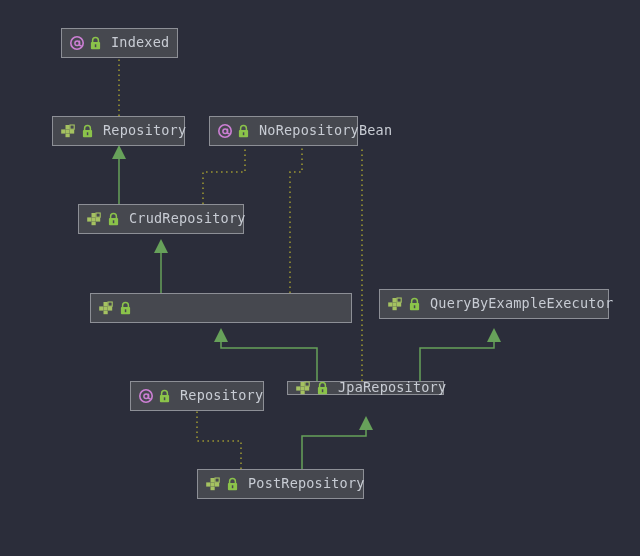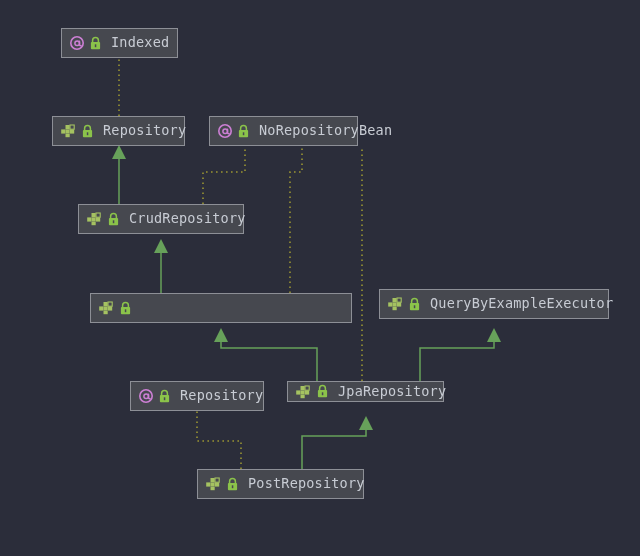--- a/index.html
+++ b/index.html
@@ -214,21 +214,21 @@
           <span class="ico">
             <svg width="13" height="15" viewBox="0 0 13 15">
               <path d="M3.6 6.3 V4.4 a2.9 2.9 0 0 1 5.8 0 V6.3" fill="none" stroke="#8bc34a" stroke-width="1.5"></path>
               <rect x="1.9" y="6.1" width="9.2" height="7.2" rx="1" fill="#8bc34a"></rect>
               <rect x="5.8" y="8.3" width="1.5" height="2.9" fill="#46484f"></rect>
             </svg>
           </span>
         </span>
         <span class="label">Repository</span>
       </div>
-      <div class="node" style="left: 287px; top: 381px; width: 157px; height: 21px;">
+      <div class="node" style="left: 287px; top: 381px; width: 157px; height: 14px;">
         <span class="icons">
           <span class="ico">
             <svg width="17" height="16" viewBox="0 0 17 16">
               <rect x="5.5" y="2" width="4.2" height="4.2" fill="#a5c261"></rect>
               <rect x="1.2" y="6.4" width="4.2" height="4.2" fill="#a5c261"></rect>
               <rect x="5.5" y="6.4" width="4.2" height="4.2" fill="#a5c261"></rect>
               <rect x="10" y="6.4" width="4.2" height="4.2" fill="#a5c261"></rect>
               <rect x="5.5" y="10.8" width="4.2" height="3.4" fill="#a5c261"></rect>
               <rect x="10.0" y="2.0" width="4.2" height="4.2" fill="none" stroke="#a5c261" stroke-width="1.1"></rect>
             </svg>

